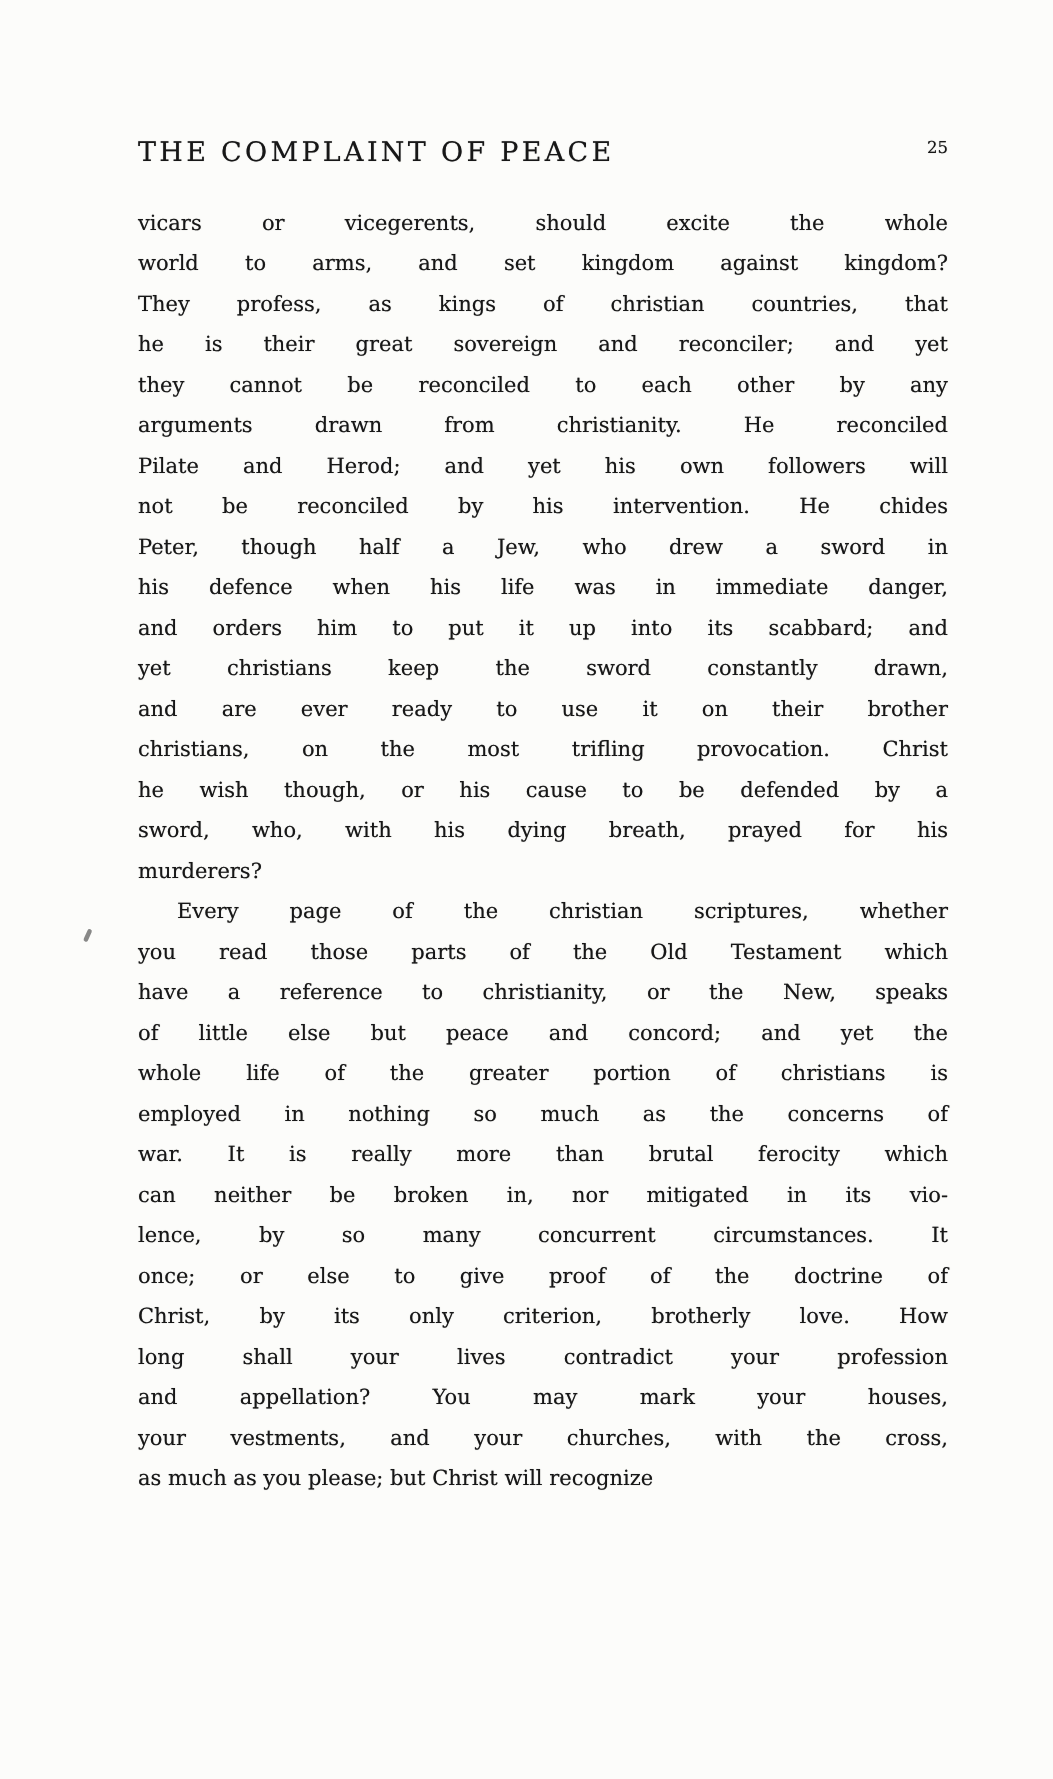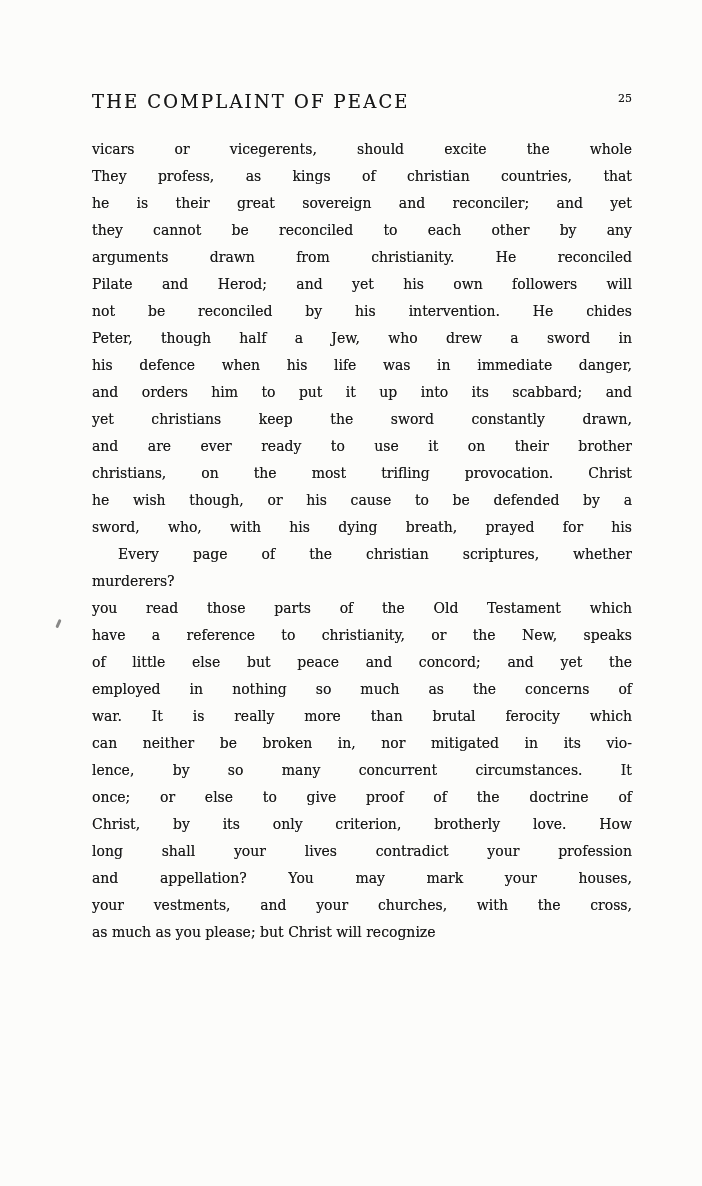--- a/index.html
+++ b/index.html
@@ -64,39 +64,41 @@
 </head>
 <body style="background: rgb(252, 252, 250);">
 
 <div class="page" style="color: rgb(23, 23, 23);">
   <div class="header">
     <span class="title">THE COMPLAINT OF PEACE</span>
     <span class="pageno">25</span>
   </div>
   <div class="body" id="page-body">
       <div class="line">vicars or vicegerents, should excite the whole</div>
+      <div class="line">world to arms, and set kingdom against kingdom?</div>
       <div class="line">They profess, as kings of christian countries, that</div>
       <div class="line">he is their great sovereign and reconciler; and yet</div>
       <div class="line">they cannot be reconciled to each other by any</div>
       <div class="line">arguments drawn from christianity. He reconciled</div>
       <div class="line">Pilate and Herod; and yet his own followers will</div>
       <div class="line">not be reconciled by his intervention. He chides</div>
       <div class="line">Peter, though half a Jew, who drew a sword in</div>
       <div class="line">his defence when his life was in immediate danger,</div>
       <div class="line">and orders him to put it up into its scabbard; and</div>
       <div class="line">yet christians keep the sword constantly drawn,</div>
       <div class="line">and are ever ready to use it on their brother</div>
       <div class="line">christians, on the most trifling provocation. Christ</div>
       <div class="line">he wish though, or his cause to be defended by a</div>
       <div class="line">sword, who, with his dying breath, prayed for his</div>
+      <div class="line para-end">murderers?</div>
       <div class="line indent">Every page of the christian scriptures, whether</div>
-      <div class="line para-end">murderers?</div>
       <div class="line">you read those parts of the Old Testament which</div>
       <div class="line">have a reference to christianity, or the New, speaks</div>
       <div class="line">of little else but peace and concord; and yet the</div>
+      <div class="line">whole life of the greater portion of christians is</div>
       <div class="line">employed in nothing so much as the concerns of</div>
       <div class="line">war. It is really more than brutal ferocity which</div>
       <div class="line">can neither be broken in, nor mitigated in its vio-</div>
       <div class="line">lence, by so many concurrent circumstances. It</div>
       <div class="line">once; or else to give proof of the doctrine of</div>
       <div class="line">Christ, by its only criterion, brotherly love. How</div>
       <div class="line">long shall your lives contradict your profession</div>
       <div class="line">and appellation? You may mark your houses,</div>
       <div class="line">your vestments, and your churches, with the cross,</div>
       <div class="line para-end">as much as you please; but Christ will recognize</div>

